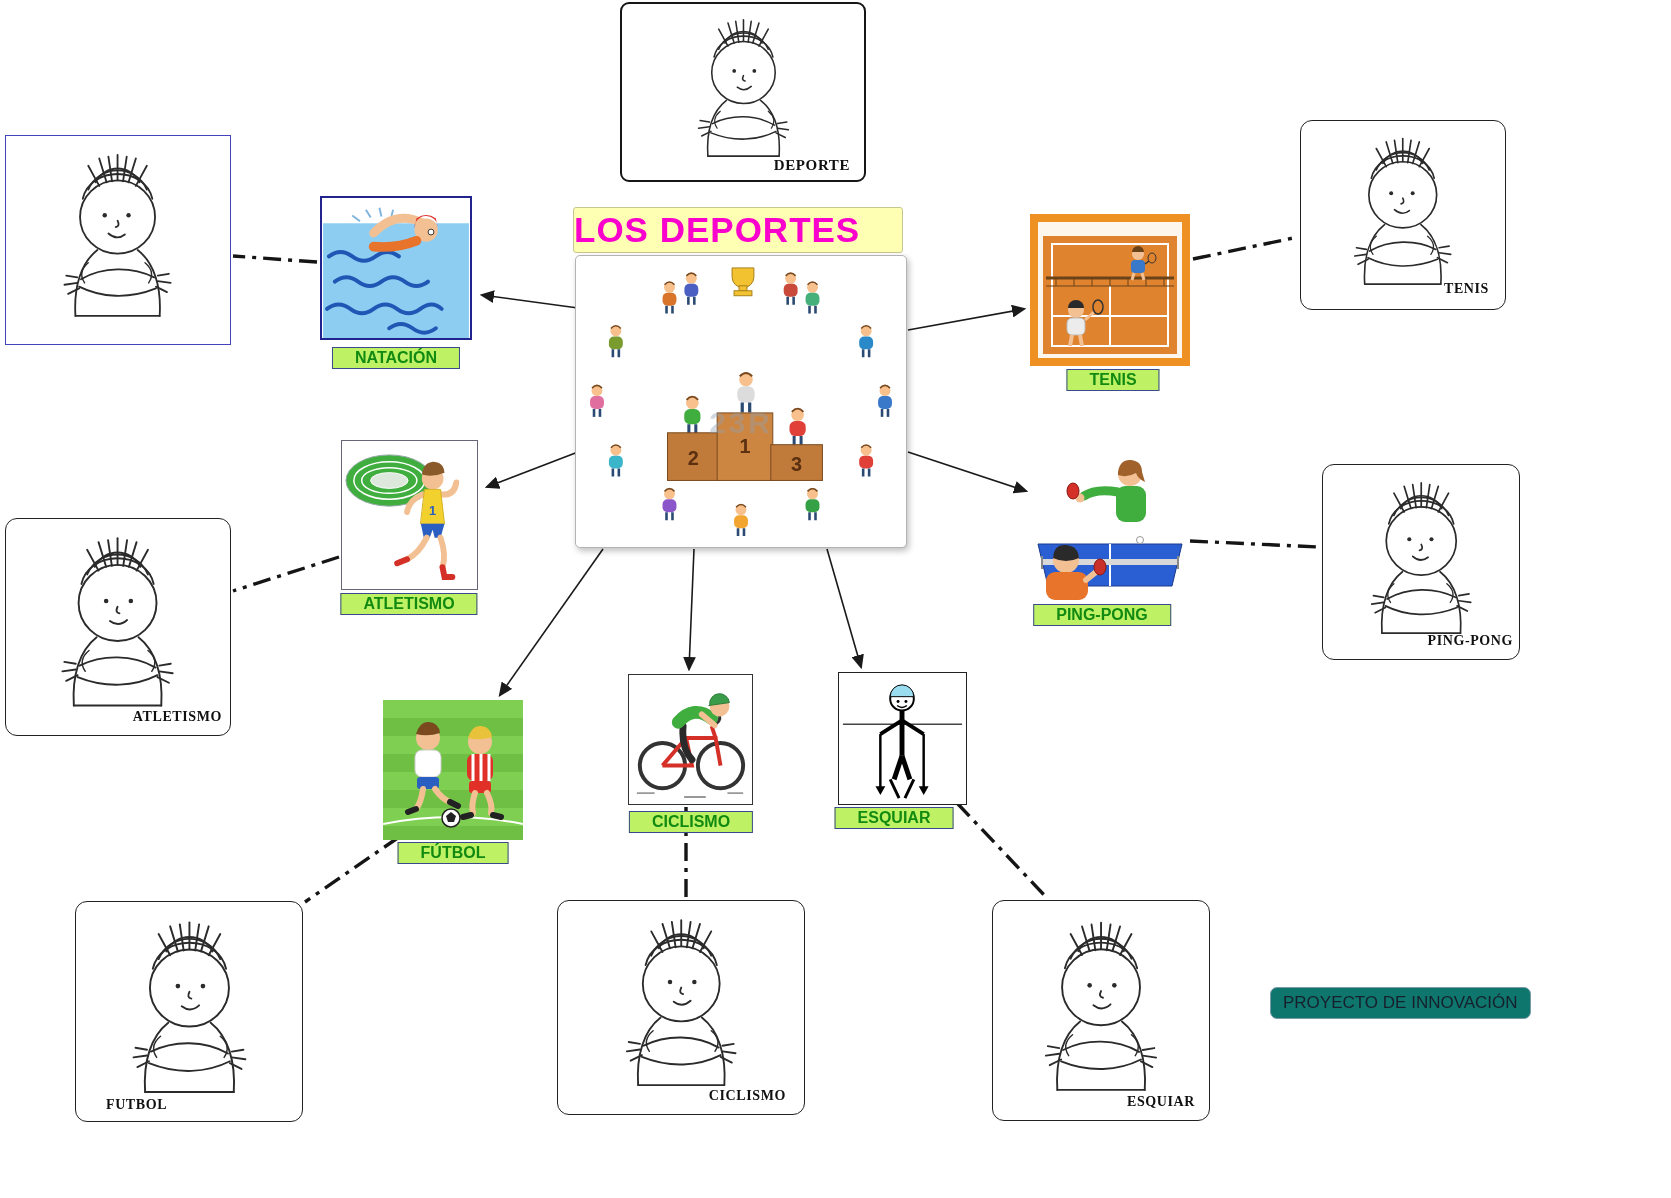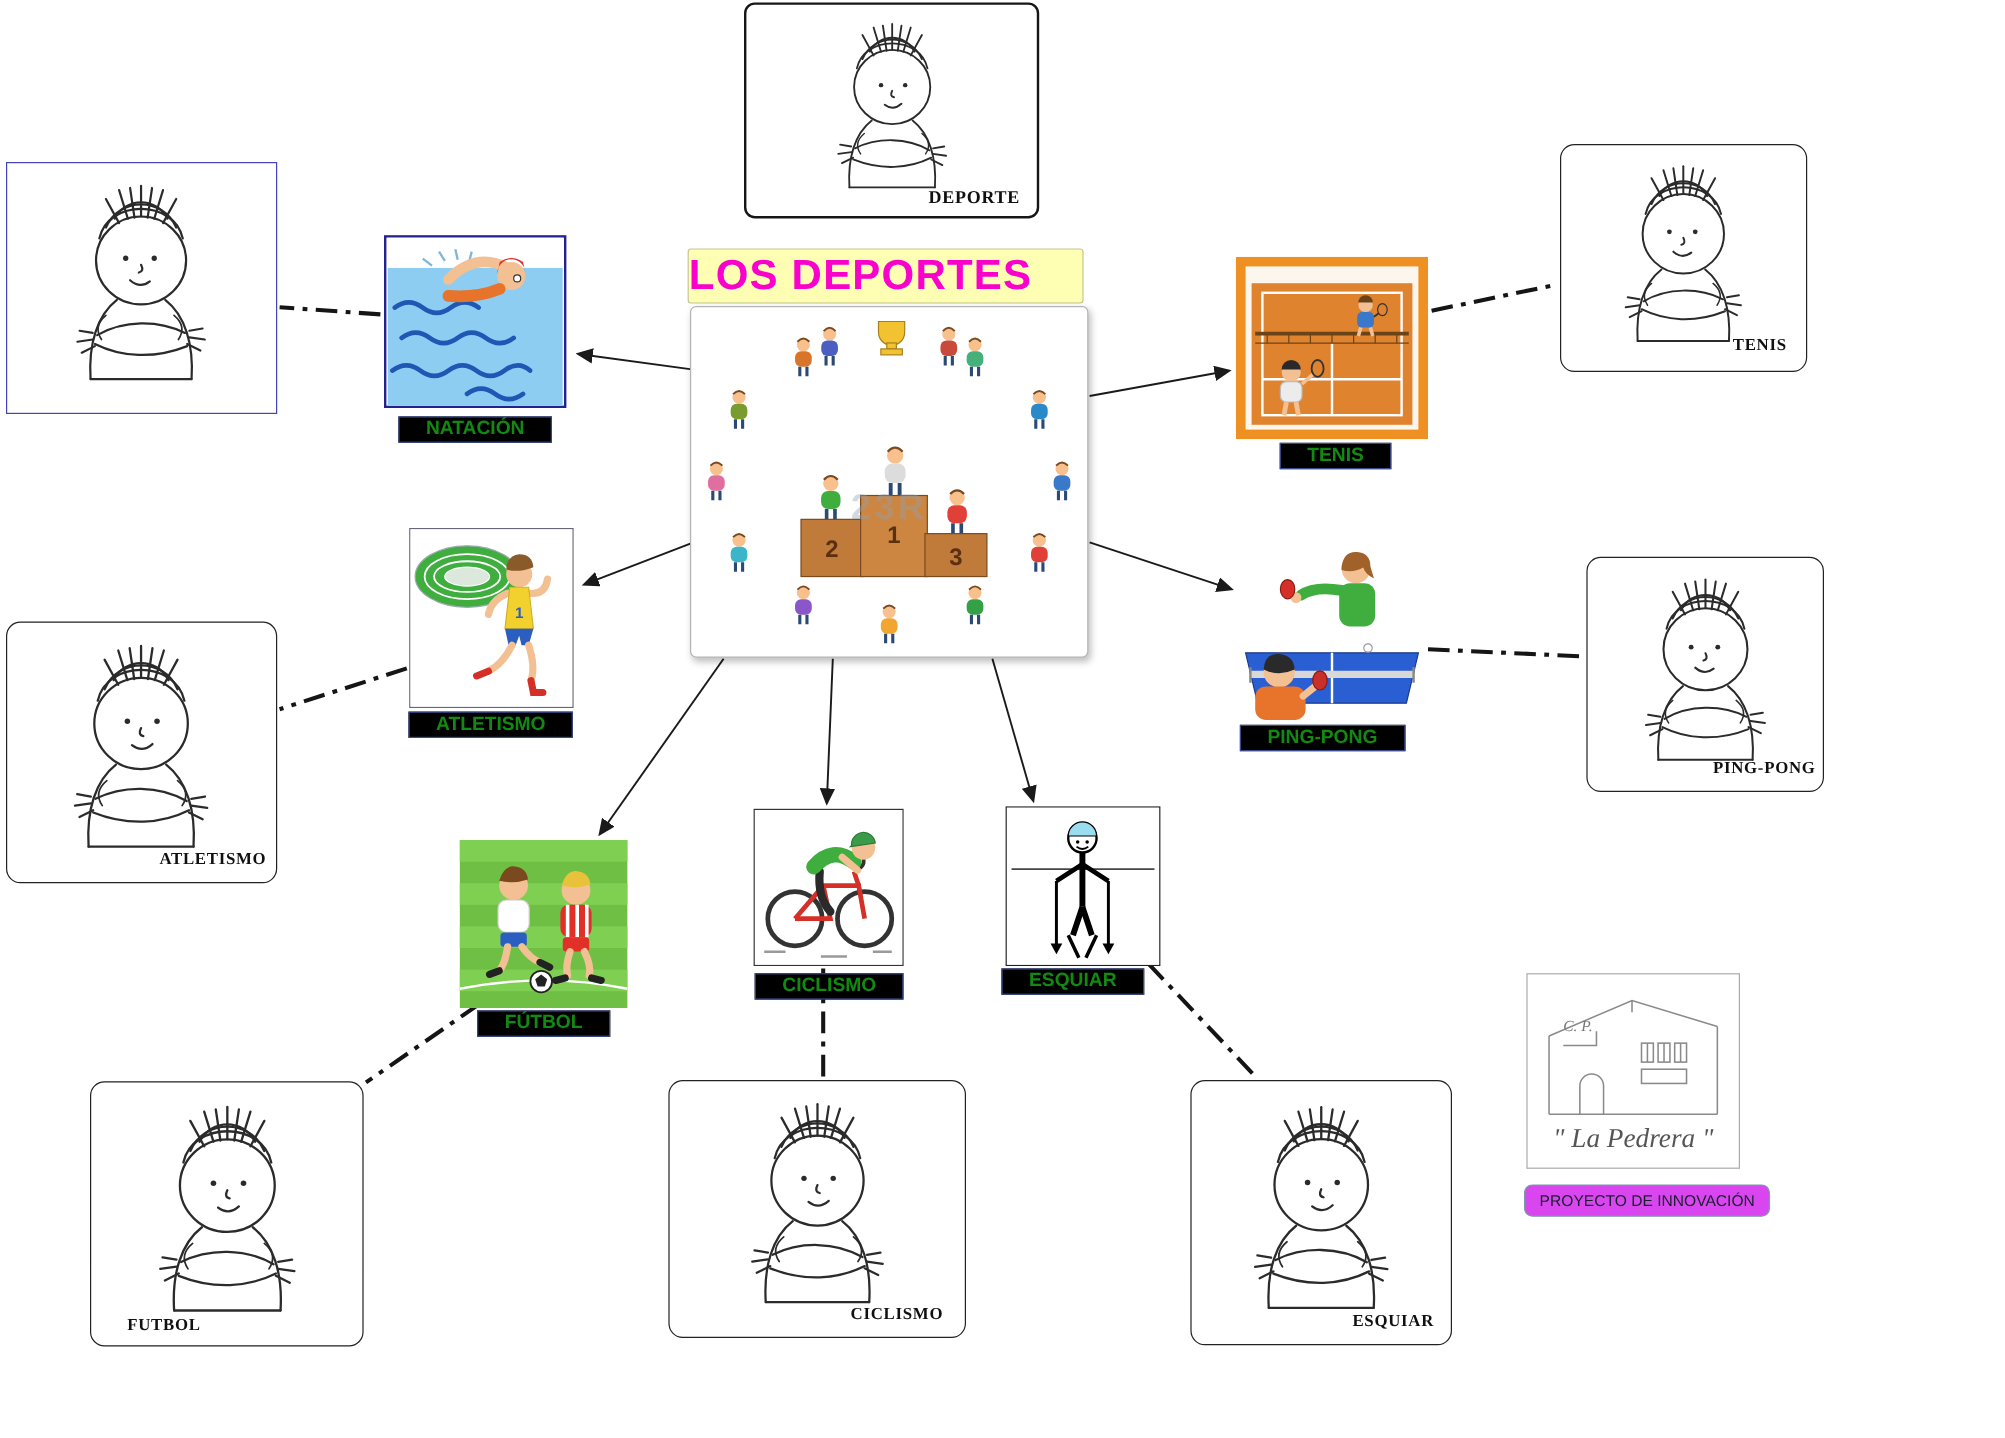--- a/index.html
+++ b/index.html
@@ -43,35 +43,35 @@
   .sport-img svg{display:block;width:100%;height:100%}
   #img-natacion{left:320px;top:196px;width:152px;height:144px;border:2px solid #23238f}
   #img-tenis{left:1030px;top:214px;width:160px;height:152px}
   #img-atletismo{left:341px;top:440px;width:137px;height:150px;border:1px solid #667}
   #img-pingpong{left:1032px;top:448px;width:156px;height:152px}
   #img-futbol{left:383px;top:700px;width:140px;height:140px}
   #img-ciclismo{left:628px;top:674px;width:125px;height:131px;border:1px solid #333}
   #img-esquiar{left:838px;top:672px;width:129px;height:133px;border:1.5px solid #222}
 
   
-  .sport-label{transform:translateX(-50%);background:#000000;border:1px solid #3a4a8a;
+  .sport-label{transform:translateX(-50%);background:#bef264;border:1px solid #3a4a8a;
                padding:1px 22px;color:#128a12;font-weight:bold;font-size:16px;
                white-space:nowrap}
   #lbl-natacion{left:396px;top:347px}
   #lbl-tenis{left:1113px;top:369px}
   #lbl-atletismo{left:409px;top:593px}
   #lbl-pingpong{left:1102px;top:604px}
   #lbl-futbol{left:453px;top:842px}
   #lbl-ciclismo{left:691px;top:811px}
   #lbl-esquiar{left:894px;top:807px}
 
   
   #logo{left:1272px;top:811px;width:178px;height:163px;border:1px solid #ababab;background:#fff}
-  .footer-box{border:1.5px solid #7a9aaa;border-radius:7px;background:#d946ef;
-              padding:5px 12px;font-size:13px;color:#16202c;white-space:nowrap}
+  .footer-box{border:1.5px solid #7a9aaa;border-radius:7px;background:#0f766e;
+              padding:5px 12px;font-size:17px;color:#16202c;white-space:nowrap}
   #proyecto{left:1270px;top:987px}
   #autor{left:1272px;top:1034px}
 
   .podnum{font-family:"Liberation Sans",sans-serif;font-weight:bold;font-size:20px;fill:#5a3010}
   .wmark{font-weight:bold;font-size:30px;fill:#8fa0b0;opacity:.4;letter-spacing:3px}
   .cp-text{font-family:"Liberation Serif",serif;font-style:italic;font-size:13px;fill:#777}
   .pedrera-text{font-family:"Liberation Serif",serif;font-style:italic;font-size:23px;fill:#555}
   .deporte-label{font-size:15px}
 </style>
 </head>
@@ -435,36 +435,16 @@
     <span class="sign-label" style="right:18px;bottom:10px">CICLISMO</span>
   </div>
 
   <div class="node sign-card" id="sign-esquiar">
     <svg class="sign-art" viewBox="0 0 200 200">
         <use href="#sign-kid"></use>
       </svg>
     <span class="sign-label" style="right:14px;bottom:10px">ESQUIAR</span>
   </div>
 
-  <div class="node" id="logo">
-    <svg viewBox="0 0 178 163" width="100%" height="100%">
-      <g stroke="#8a8a8a" fill="none" stroke-width="1.3">
-        <path d="M18 52 L88 22 L160 44"></path>
-        <path d="M88 22 L88 32"></path>
-        <path d="M18 52 L18 118 M160 44 L160 118 M18 118 L160 118"></path>
-        <path d="M30 60 h28 v-12"></path>
-        <rect x="96" y="58" width="10" height="16"></rect>
-          <path d="M101 58 v16"></path>
-        <rect x="110" y="58" width="10" height="16"></rect>
-          <path d="M115 58 v16"></path>
-        <rect x="124" y="58" width="10" height="16"></rect>
-          <path d="M129 58 v16"></path>
-        <rect x="96" y="80" width="38" height="12"></rect>
-        <path d="M44 118 v-24 a10 10 0 0 1 20 0 v24"></path>
-      </g>
-      <text class="cp-text" x="30" y="48">C. P.</text>
-      <text class="pedrera-text" x="89" y="146" text-anchor="middle">" La Pedrera "</text>
-    </svg>
-  </div>
 
   <div class="node footer-box" id="proyecto">PROYECTO DE INNOVACIÓN</div>
 
 </div>
 
 </body></html>

